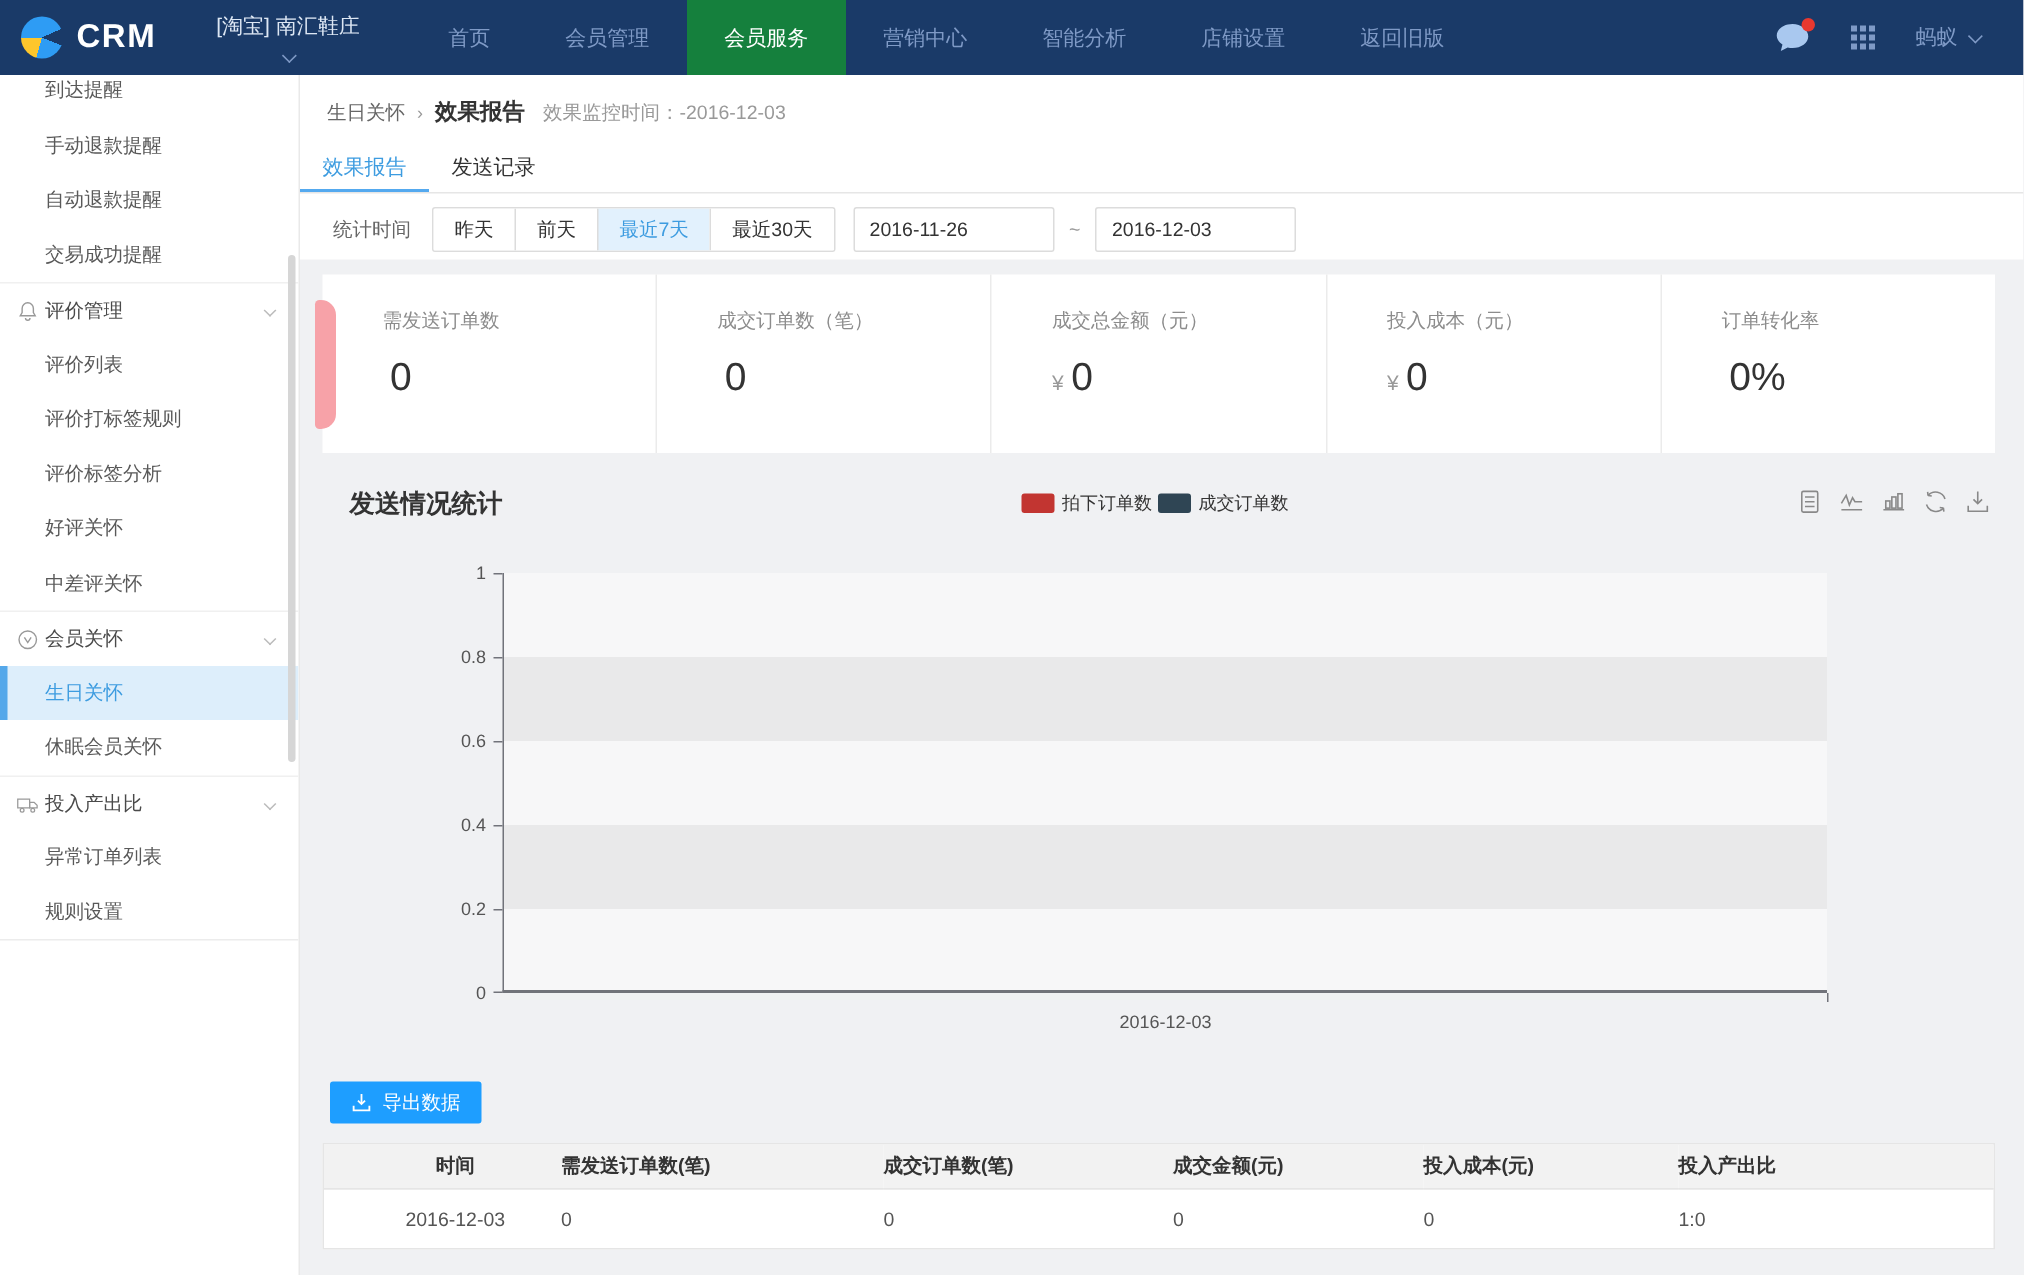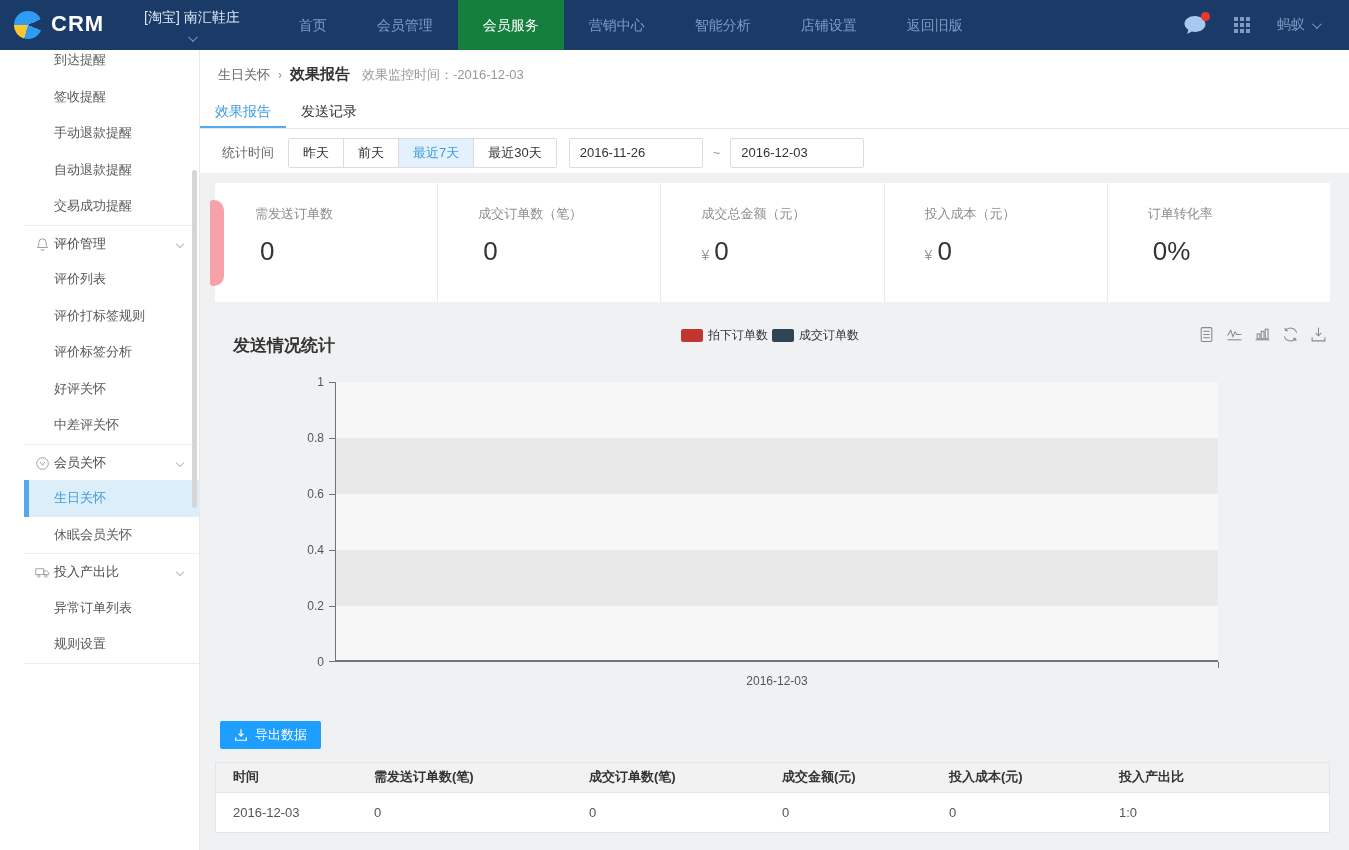--- a/index.html
+++ b/index.html
@@ -19,21 +19,21 @@
   .nav-item { padding:0 25px; line-height:50px; font-size:14px; color:#7f9ac6; cursor:pointer; white-space:nowrap; }
   .nav-item.active { background:#15803d; color:#ffffff; }
   .nav-right { margin-left:auto; display:flex; align-items:center; margin-right:30px; gap:27px; }
   .chat-wrap { position:relative; width:24px; height:20px; cursor:pointer; }
   .chat-dot { position:absolute; top:-3px; right:-3px; width:9px; height:9px; border-radius:50%; background:#e8382f; }
   .grid-icon { display:grid; grid-template-columns:repeat(3,4px); grid-template-rows:repeat(3,4px); gap:2px; cursor:pointer; }
   .grid-icon i { background:#7f9ac6; }
   .user { color:#7f9ac6; font-size:14px; display:flex; align-items:center; gap:7px; cursor:pointer; }
 
   
-  .sidebar { position:absolute; top:50px; left:0; width:200px; height:800px; background:#ffffff; border-right:1px solid #e9e9e9; overflow:hidden; z-index:20;padding-left:24px; }
+  .sidebar { position:absolute; top:50px; left:0; width:200px; height:800px; background:#ffffff; border-right:1px solid #e9e9e9; overflow:hidden; z-index:20; }
   .side-menu { margin-top:-8px; }
   .side-item { position:relative; height:36.5px; line-height:36.5px; padding-left:30px; font-size:13px; color:#595959; cursor:pointer; white-space:nowrap; }
   .side-item.section { border-top:1px solid #f0f0f0; color:#4a4a4a; }
   .side-item.active { background:#ddeefb; color:#3d9ce0; }
   .side-item.active::before { content:""; position:absolute; left:0; top:0; bottom:0; width:5px; background:#55a8ea; }
   .side-ico { position:absolute; left:11px; top:11px; width:15px; height:15px; }
   .side-chev { position:absolute; right:16px; top:15px; width:6px; height:6px; border-right:1px solid #bbb; border-bottom:1px solid #bbb; transform:rotate(45deg); }
   .menu-end { border-bottom:1px solid #ececec; }
   .side-scrollbar { position:absolute; right:2px; top:120px; width:5px; height:338px; background:#d6d6d6; border-radius:3px; cursor:pointer; }
 
@@ -63,21 +63,21 @@
   .stat-card { position:relative; margin:10px 19px 0 15px; height:119px; background:#ffffff; display:flex; }
   .stat-pill { position:absolute; left:-5px; top:17px; width:14px; height:86px; background:#f7a2a8; border-radius:3px 10px 10px 3px; }
   .stat-col { flex:1; padding:22px 0 0 40px; }
   .stat-col + .stat-col { border-left:1px solid #ebebeb; }
   .stat-label { font-size:13px; color:#8c8c8c; }
   .stat-value { margin-top:13px; font-size:26px; color:#333; }
   .stat-prefix { font-size:14px; color:#999; margin-right:5px; }
 
   
   .chart-section { position:relative; height:412px; }
-  .chart-title { position:absolute; left:33px; top:32px; font-size:17px; font-weight:bold; color:#333; }
+  .chart-title { position:absolute; left:33px; top:22px; font-size:17px; font-weight:bold; color:#333; }
   .legend { position:absolute; left:481px; top:25px; display:flex; align-items:center; gap:4px; }
   .legend-item { display:flex; align-items:center; gap:5px; cursor:pointer; }
   .legend-swatch { width:22px; height:13px; border-radius:2px; }
   .legend-label { font-size:12px; color:#333; }
   .toolbox { position:absolute; right:22px; top:24px; display:flex; gap:11px; }
   .toolbox svg { cursor:pointer; }
 
   .plot { position:absolute; left:135px; top:80px; width:883px; height:280px;
     background:repeating-linear-gradient(to bottom, #f7f7f8 0 56px, #e9e9ea 56px 112px);
     border-left:1px solid #71737a; border-bottom:2px solid #71737a; }
@@ -85,21 +85,21 @@
   .ylabel { position:absolute; left:-48px; width:36px; text-align:right; font-size:12px; color:#555; transform:translateY(-7px); }
   .xtick-end { position:absolute; right:-1px; bottom:-8px; width:1px; height:6px; background:#71737a; }
   .xlabel { position:absolute; top:292px; left:0; right:0; text-align:center; font-size:12px; color:#555; }
 
   
   .export-btn { position:relative; margin:7px 0 0 20px; display:inline-flex; align-items:center; gap:7px; height:28px; padding:0 14px; background:#1e9eff; border:none; border-radius:2px; color:#fff; font-size:13px; font-family:inherit; cursor:pointer; }
   .table-card { margin:13px 19px 0 15px; background:#fff; border:1px solid #e5e5e5; }
   table { width:100%; border-collapse:collapse; }
   thead th { height:29px; background:#f2f2f2; font-size:13px; font-weight:bold; color:#333; text-align:left; border-bottom:1px solid #e5e5e5; }
   tbody td { height:40px; font-size:13px; color:#555; }
-  th:first-child, td:first-child { padding-left:17px; }
+  th:first-child, td:first-child { padding-left:17px;text-align:center; }
 </style>
 </head>
 <body>
 
 <div class="navbar">
   <div class="logo">
     <span class="logo-icon"></span>
     <span class="logo-text">CRM</span>
   </div>
   <div class="store">
@@ -136,21 +136,20 @@
     <div class="user">
       <span>蚂蚁</span>
       <span class="chev"></span>
     </div>
   </div>
 </div>
 
 <div class="sidebar">
   <div class="side-menu">
     <div class="side-item">到达提醒</div>
-    <div class="side-item">签收提醒</div>
     <div class="side-item">手动退款提醒</div>
     <div class="side-item">自动退款提醒</div>
     <div class="side-item">交易成功提醒</div>
 
     <div class="side-item section">
       <svg class="side-ico" viewBox="0 0 16 16">
         <path d="M8 2a4 4 0 0 0-4 4v3l-1.3 2.2h10.6L12 9V6a4 4 0 0 0-4-4z" fill="none" stroke="#999" stroke-width="1"></path>
         <path d="M6.4 12.8a1.6 1.6 0 0 0 3.2 0" fill="none" stroke="#999" stroke-width="1"></path>
       </svg>
       <span>评价管理</span>

